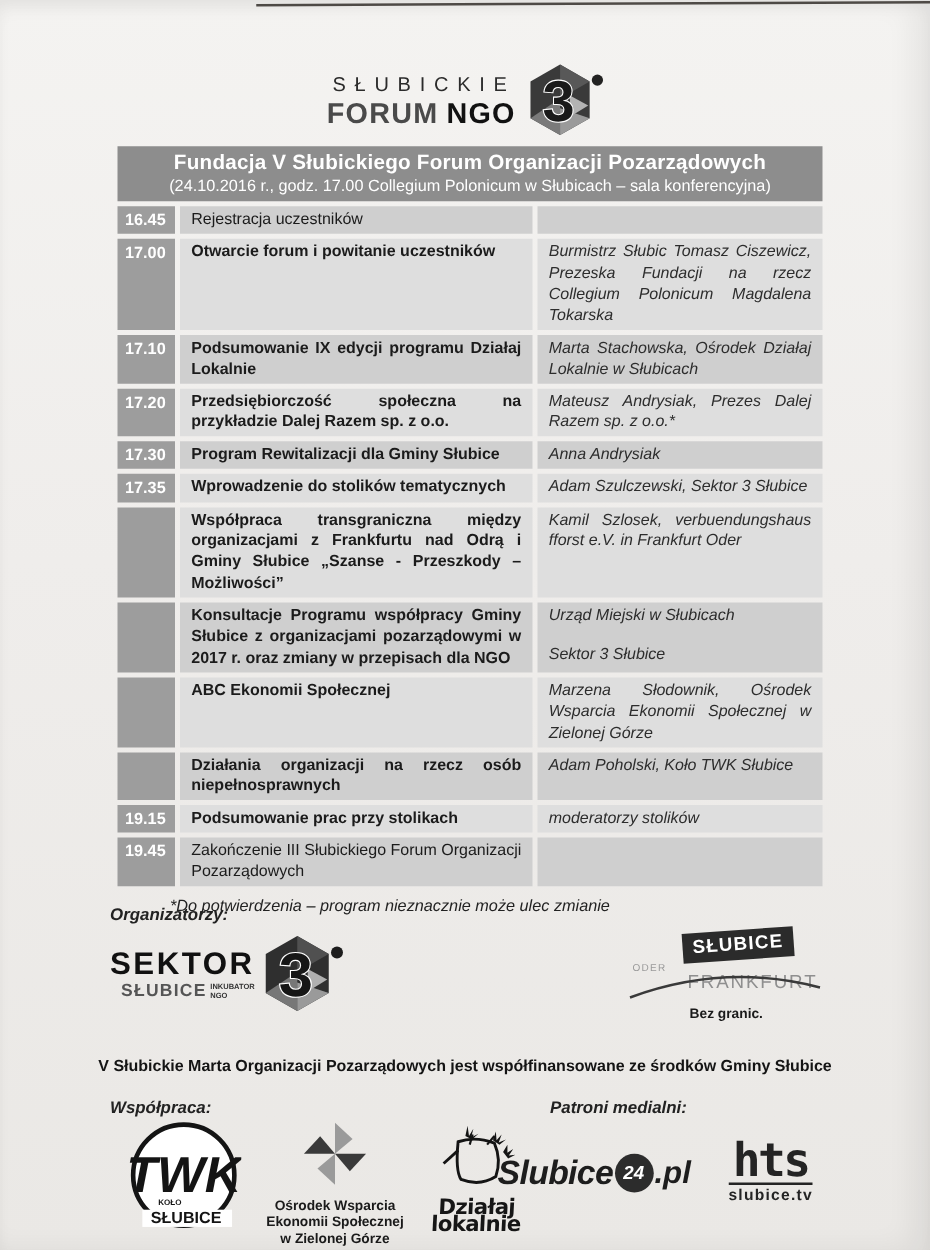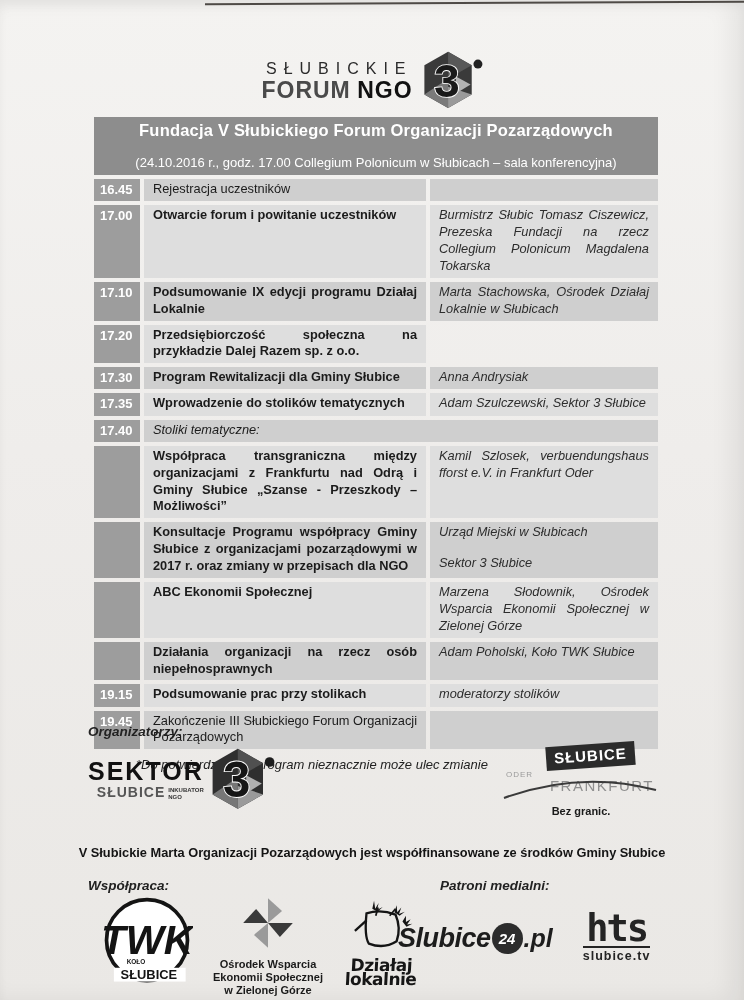--- a/index.html
+++ b/index.html
@@ -24,21 +24,21 @@
   .brand-ngo { color:#111; font-weight:800; letter-spacing:1px; }
   .cube { display:block; }
 
   
   .table-wrap { position:absolute; top:117px; left:94px; width:564px; }
   .t-head {
     background:#8d8d8d; color:#fff; text-align:center; padding:4px 6px 5px;
     margin-bottom:4px;
   }
   .t-title { font-size:16.5px; font-weight:700; letter-spacing:0.2px; }
-  .t-subtitle { font-size:13px; font-weight:400; margin-top:15px; }
+  .t-subtitle { font-size:13px; font-weight:400; margin-top:1px; }
   .t-body { display:flex; flex-direction:column; gap:4px; }
   .t-row { display:grid; grid-template-columns:46px 282px 1fr; gap:4px; }
   .t-row.merged { grid-template-columns:46px 1fr; }
   .cell { padding:2px 9px 3px; font-size:12.8px; line-height:1.32; }
   .cell.time {
     background:#9d9d9d; color:#fff; font-weight:700; text-align:left;
     padding-left:6px; padding-right:4px; font-size:13px;
   }
   .cell.topic { font-weight:700; color:#1b1b1b; text-align:justify; }
   .cell.topic.plain { font-weight:400; }
@@ -144,38 +144,35 @@
 
       <div class="t-row shade-a">
         <div class="cell time">17.10</div>
         <div class="cell topic">Podsumowanie IX edycji programu Działaj Lokalnie</div>
         <div class="cell speaker">Marta Stachowska, Ośrodek Działaj Lokalnie w Słubicach</div>
       </div>
 
       <div class="t-row shade-b">
         <div class="cell time">17.20</div>
         <div class="cell topic">Przedsiębiorczość społeczna na przykładzie Dalej Razem sp. z o.o.</div>
+        <div class="cell speaker">Mateusz Andrysiak, Prezes Dalej Razem sp. z o.o.*</div>
       </div>
 
       <div class="t-row shade-a">
         <div class="cell time">17.30</div>
         <div class="cell topic">Program Rewitalizacji dla Gminy Słubice</div>
         <div class="cell speaker">Anna Andrysiak</div>
       </div>
 
       <div class="t-row shade-b">
         <div class="cell time">17.35</div>
         <div class="cell topic">Wprowadzenie do stolików tematycznych</div>
         <div class="cell speaker">Adam Szulczewski, Sektor 3 Słubice</div>
       </div>
 
-      <div class="t-row merged shade-a">
-        <div class="cell time">17.40</div>
-        <div class="cell topic it">Stoliki tematyczne:</div>
-      </div>
 
       <div class="t-row shade-b">
         <div class="cell time"></div>
         <div class="cell topic">Współpraca transgraniczna między organizacjami z Frankfurtu nad Odrą i  Gminy Słubice „Szanse - Przeszkody – Możliwości”</div>
         <div class="cell speaker">Kamil Szlosek, verbuendungshaus fforst e.V. in Frankfurt Oder</div>
       </div>
 
       <div class="t-row shade-a">
         <div class="cell time"></div>
         <div class="cell topic">Konsultacje Programu współpracy Gminy Słubice z organizacjami pozarządowymi w 2017 r. oraz zmiany w przepisach dla NGO</div>

